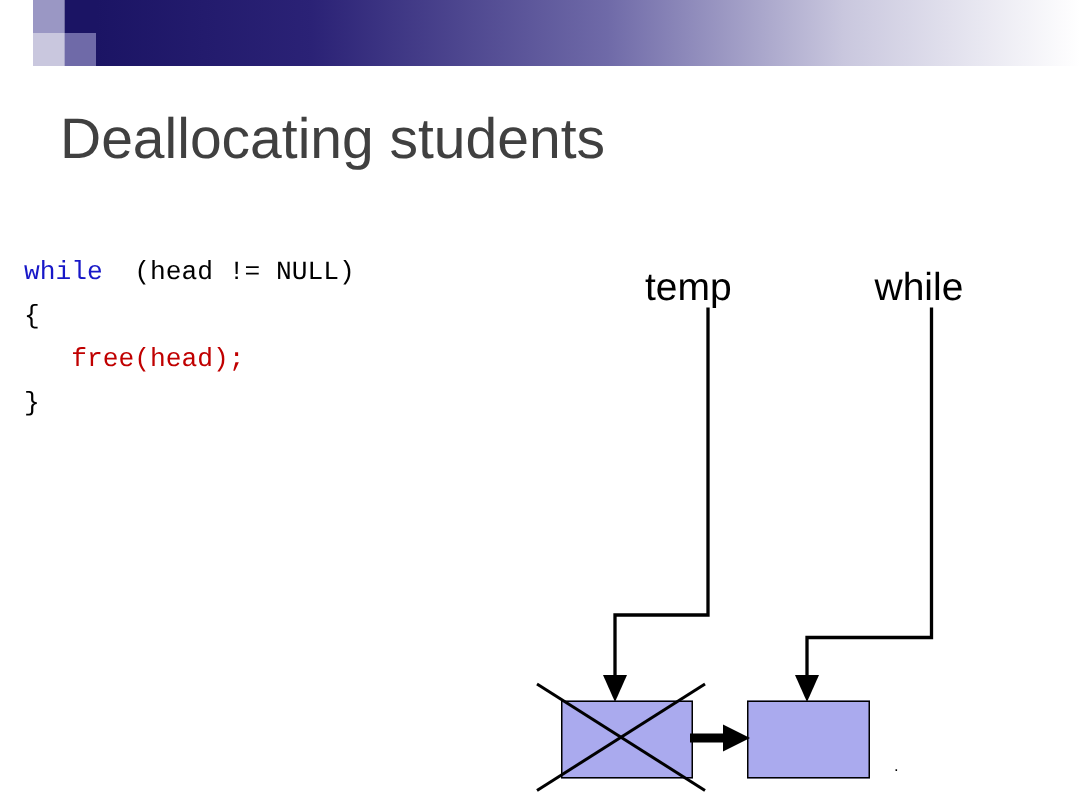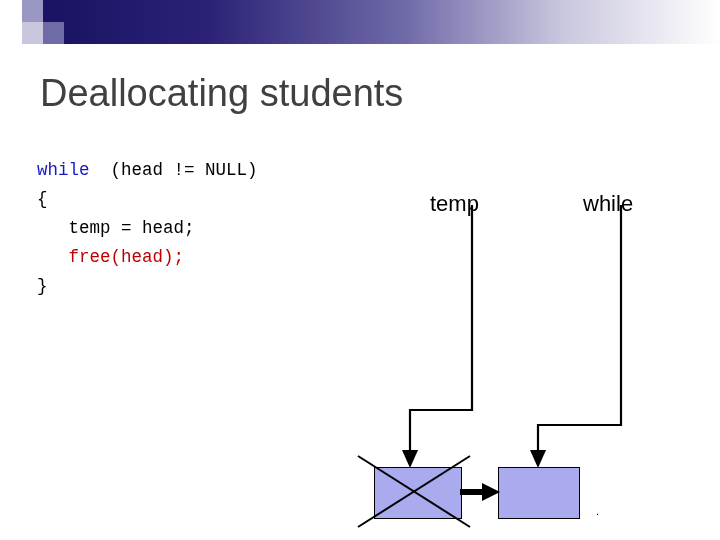--- a/index.html
+++ b/index.html
@@ -41,39 +41,37 @@
     font-family: "Liberation Sans", sans-serif;
     font-weight: normal;
     letter-spacing: 0px;
     white-space: nowrap;
   }
 
   
   #code-block {
     position: absolute;
     left: 16px;
-    top: 156px;
+    top: 168px;
     font-family: "Liberation Mono", monospace;
     font-size: 17.5px;
     line-height: 29px;
     color: #000000;
     white-space: pre;
-    margin-left: 21px;
   }
   .kw { color: #1818c8; }
   .fn { color: #c00000; }
 
   
   .diagram-label {
     position: absolute;
     font-family: "Liberation Sans", sans-serif;
-    font-size: 22px;
+    font-size: 26px;
     color: #000000;
     white-space: nowrap;
-    margin-top: 15px;
   }
   #label-temp { left: 430px; top: 176px; }
   #label-head { left: 583px; top: 176px; }
 
   
   #diagram-svg {
     position: absolute;
     left: 0; top: 0;
     width: 720px; height: 540px;
     pointer-events: none;
@@ -103,21 +101,21 @@
   <div class="band-sq" style="left:0px;top:0px;width:22px;height:22px;background:#ffffff;"></div>
   <div class="band-sq" style="left:22px;top:0px;width:21px;height:22px;background:#9a97c4;"></div>
   <div class="band-sq" style="left:43px;top:0px;width:21px;height:22px;background:#1b1464;"></div>
   <div class="band-sq" style="left:0px;top:22px;width:22px;height:22px;background:#ffffff;"></div>
   <div class="band-sq" style="left:22px;top:22px;width:21px;height:22px;background:#c9c7de;"></div>
   <div class="band-sq" style="left:43px;top:22px;width:21px;height:22px;background:#6f6aa8;"></div>
 </div>
 
 <div id="slide-title">Deallocating students</div>
 
-<div id="code-block"><div><span class="kw">while</span><span>  (head != NULL)</span></div><div><span>{</span></div><div><span>   temp = head;</span></div><div><span class="fn">   free(head);</span></div><div><span>}</span></div></div>
+<div id="code-block"><div><span class="kw">while</span><span>  (head != NULL)</span></div><div><span>{</span></div><div><span class="fn">   free(head);</span></div><div><span>}</span></div></div>
 
 <div class="diagram-label" id="label-temp">temp</div>
 <div class="diagram-label" id="label-head">while</div>
 
 <div class="node-box" id="node-temp-box"></div>
 <div class="node-box" id="node-head-box"></div>
 <div class="tiny-dot">.</div>
 
 <svg id="diagram-svg" viewBox="0 0 720 540">
 

